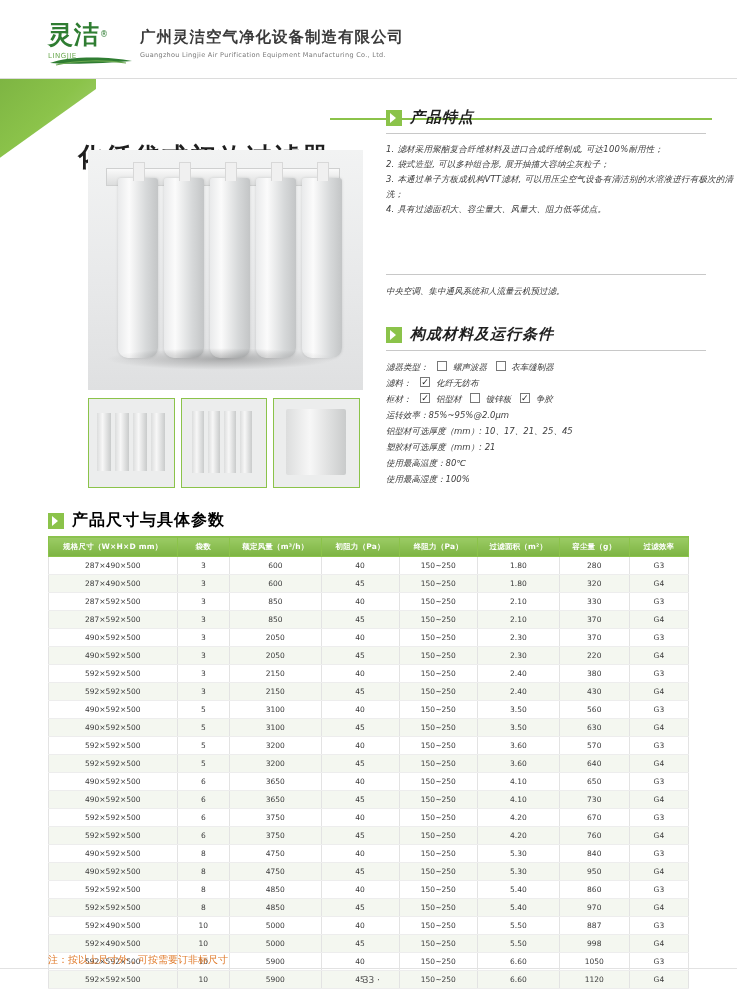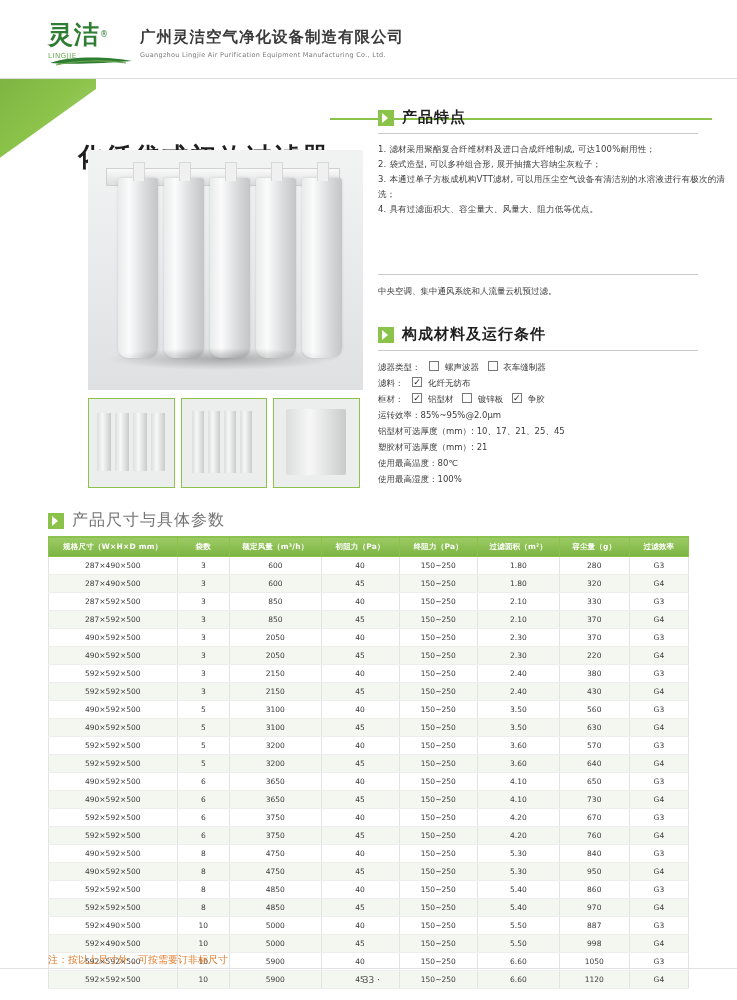--- a/index.html
+++ b/index.html
@@ -51,36 +51,36 @@
               background:radial-gradient(ellipse at center,rgba(0,0,0,.25),rgba(0,0,0,0) 70%);}
   .frame-top{position:absolute;left:18px;top:18px;width:232px;height:16px;
              background:linear-gradient(180deg,#fafafa,#dcdddd);border:1px solid #cfd0d0;}
 
   
   .thumbs{position:absolute;left:88px;top:398px;width:272px;height:88px;display:flex;gap:6px;}
   .thumb{width:86px;height:88px;border:1px solid #8bc34a;background:#eceded;position:relative;overflow:hidden;}
   .thumb i{position:absolute;display:block;background:linear-gradient(90deg,#dcdddd,#f7f7f7 40%,#c9cbcb);}
 
   
-  .sec{position:absolute;left:378px;}
+  .sec{position:absolute;left:386px;font-style:italic;}
   .sec-h{display:flex;align-items:center;gap:8px;}
   .arrow{width:16px;height:16px;background:#8bc34a;position:relative;flex:0 0 auto;}
   .arrow:after{content:"";position:absolute;left:4px;top:3px;border-left:6px solid #fff;
                border-top:5px solid transparent;border-bottom:5px solid transparent;}
   .sec-t{font-size:15px;color:#1f1f1f;font-weight:bold;letter-spacing:1px;}
   .sec-rule{width:320px;height:1px;background:#c8c8c8;margin:6px 0 8px 0;}
   .li{font-size:8.5px;color:#3c3c3c;line-height:15px;letter-spacing:.2px;}
   .plain{font-size:8.5px;color:#3c3c3c;line-height:16px;}
   .mat-row{font-size:8.5px;color:#3c3c3c;line-height:16px;}
   .chk{display:inline-block;width:8px;height:8px;border:1px solid #777;margin:0 3px 0 6px;position:relative;top:1px;}
   .chk.on:after{content:"✓";position:absolute;left:0px;top:-4px;font-size:9px;color:#222;}
 
   
   .tbl-head{position:absolute;left:48px;top:510px;display:flex;align-items:center;gap:8px;}
-  .tbl-title{font-size:16px;color:#737373;font-weight:normal;letter-spacing:1px;}
+  .tbl-title{font-size:16px;color:#000000;font-weight:bold;letter-spacing:1px;}
   table{position:absolute;left:48px;top:536px;width:641px;border-collapse:collapse;}
   thead th{
     background:linear-gradient(180deg,#9ccc65,#7cb342);
     color:#fff;font-size:7.5px;font-weight:bold;height:17px;border:1px solid #8bc34a;
     letter-spacing:.2px;
   }
   tbody td{
     font-size:7.5px;color:#3a3a3a;text-align:center;height:15px;
     border-left:1px solid #e3e3e3;border-right:1px solid #e3e3e3;
     border-bottom:1px solid #ededed;

